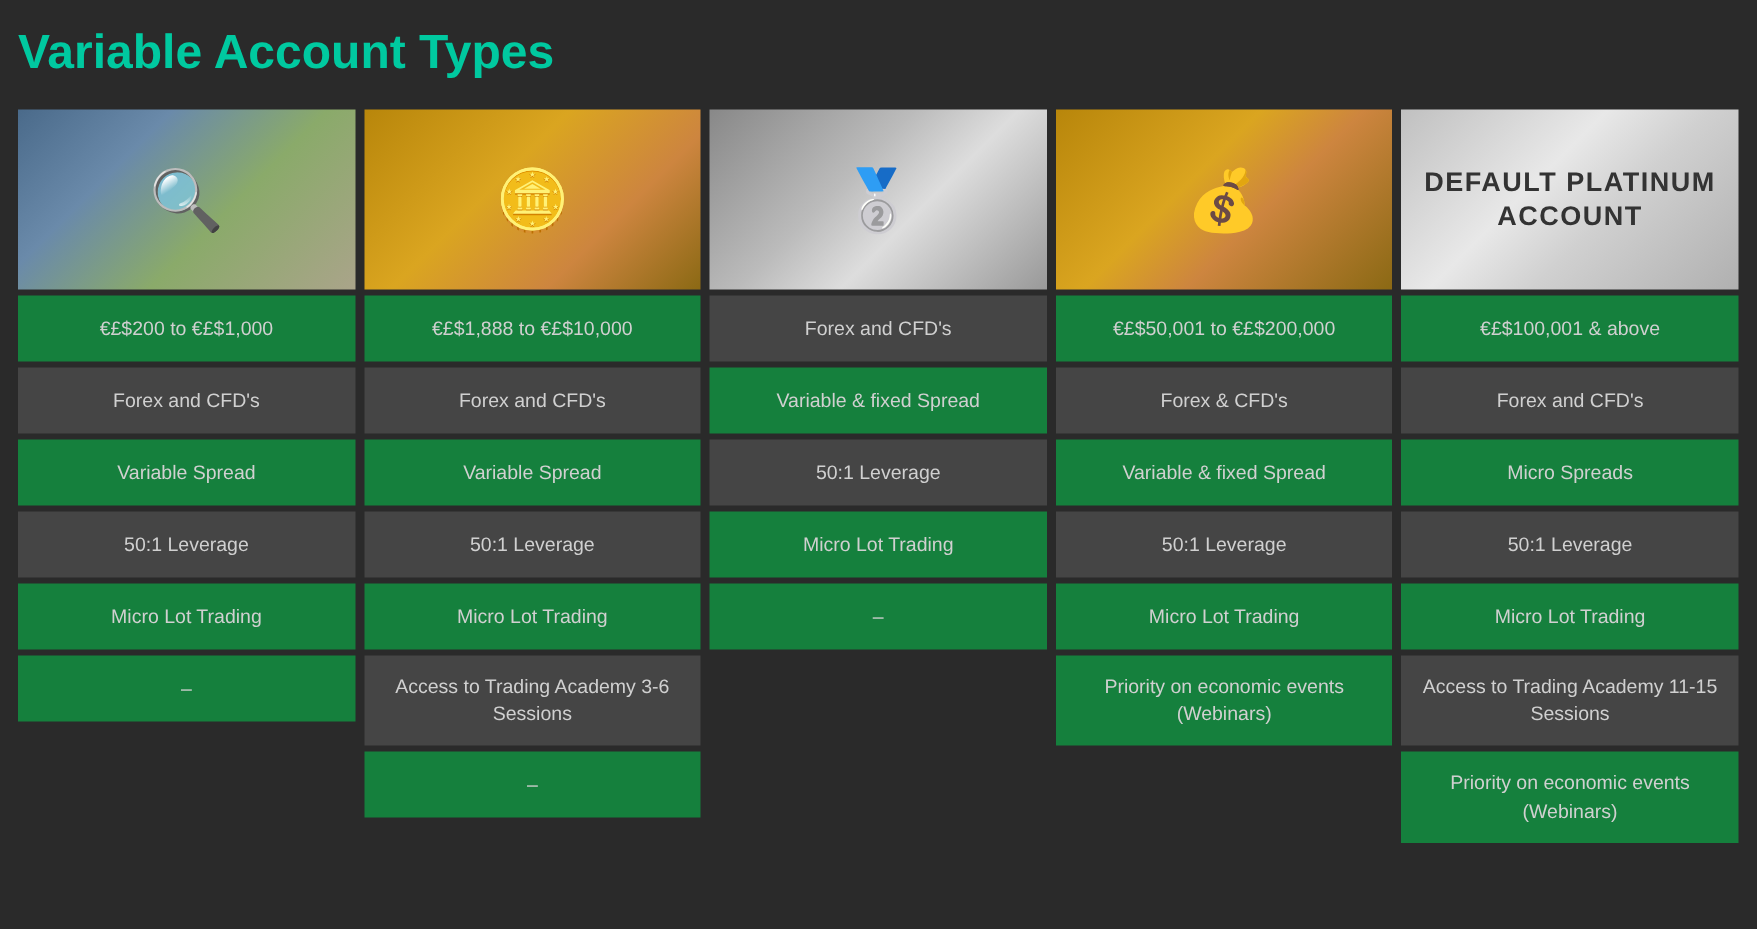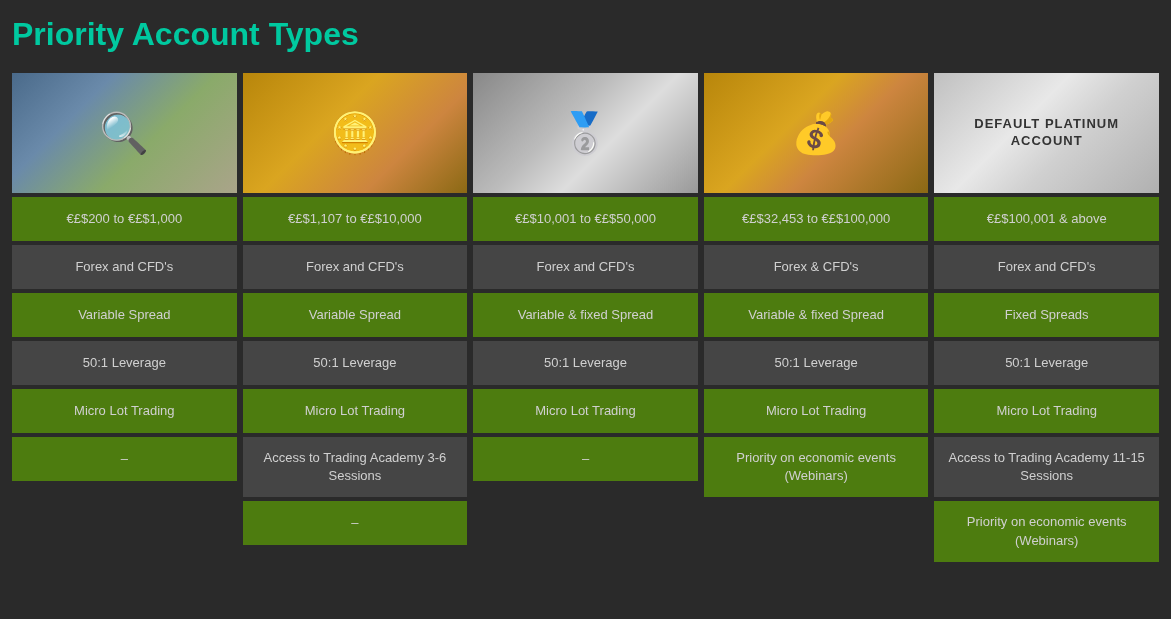--- a/index.html
+++ b/index.html
@@ -77,97 +77,96 @@
     .img-col5 {
       background: linear-gradient(135deg, #c0c0c0 0%, #e8e8e8 40%, #d0d0d0 60%, #b0b0b0 100%);
       position: relative;
       display: flex;
       align-items: center;
       justify-content: center;
       flex-direction: column;
     }
     .platinum-label {
       color: #333;
-      font-size: 13px;
+      font-size: 18px;
       font-weight: bold;
       text-align: center;
       padding: 8px;
       line-height: 1.3;
       letter-spacing: 1px;
     }
     .cell {
-      background-color: #4d7c0f;
+      background-color: #15803d;
       text-align: center;
       padding: 12px 8px;
       font-size: 13px;
       color: #d0d0d0;
       line-height: 1.4;
       min-height: 44px;
       display: flex;
       align-items: center;
       justify-content: center;
     }
     .cell-light {
       background-color: #454545;
     }
   </style>
 </head>
 <body>
 
-<h1>Priority Account Types</h1>
+<h1>Variable Account Types</h1>
 
 <div class="grid">
 
   <div class="col">
     <div class="card-img img-col1"></div>
     <div class="cell">€£$200 to €£$1,000</div>
     <div class="cell cell-light">Forex and CFD's</div>
     <div class="cell">Variable Spread</div>
     <div class="cell cell-light">50:1 Leverage</div>
     <div class="cell">Micro Lot Trading</div>
     <div class="cell">–</div>
   </div>
 
   <div class="col">
     <div class="card-img img-col2"></div>
-    <div class="cell">€£$1,107 to €£$10,000</div>
+    <div class="cell">€£$1,888 to €£$10,000</div>
     <div class="cell cell-light">Forex and CFD's</div>
     <div class="cell">Variable Spread</div>
     <div class="cell cell-light">50:1 Leverage</div>
     <div class="cell">Micro Lot Trading</div>
     <div class="cell cell-light">Access to Trading Academy 3-6 Sessions</div>
     <div class="cell">–</div>
   </div>
 
   <div class="col">
     <div class="card-img img-col3"></div>
-    <div class="cell">€£$10,001 to €£$50,000</div>
     <div class="cell cell-light">Forex and CFD's</div>
     <div class="cell">Variable &amp; fixed Spread</div>
     <div class="cell cell-light">50:1 Leverage</div>
     <div class="cell">Micro Lot Trading</div>
     <div class="cell">–</div>
   </div>
 
   <div class="col">
     <div class="card-img img-col4"></div>
-    <div class="cell">€£$32,453 to €£$100,000</div>
+    <div class="cell">€£$50,001 to €£$200,000</div>
     <div class="cell cell-light">Forex &amp; CFD's</div>
     <div class="cell">Variable &amp; fixed Spread</div>
     <div class="cell cell-light">50:1 Leverage</div>
     <div class="cell">Micro Lot Trading</div>
     <div class="cell">Priority on economic events (Webinars)</div>
   </div>
 
   <div class="col">
     <div class="card-img img-col5">
       <div class="platinum-label">DEFAULT PLATINUM ACCOUNT</div>
     </div>
     <div class="cell">€£$100,001 &amp; above</div>
     <div class="cell cell-light">Forex and CFD's</div>
-    <div class="cell">Fixed Spreads</div>
+    <div class="cell">Micro Spreads</div>
     <div class="cell cell-light">50:1 Leverage</div>
     <div class="cell">Micro Lot Trading</div>
     <div class="cell cell-light">Access to Trading Academy 11-15 Sessions</div>
     <div class="cell">Priority on economic events (Webinars)</div>
   </div>
 
 </div>
 
 </body></html>

